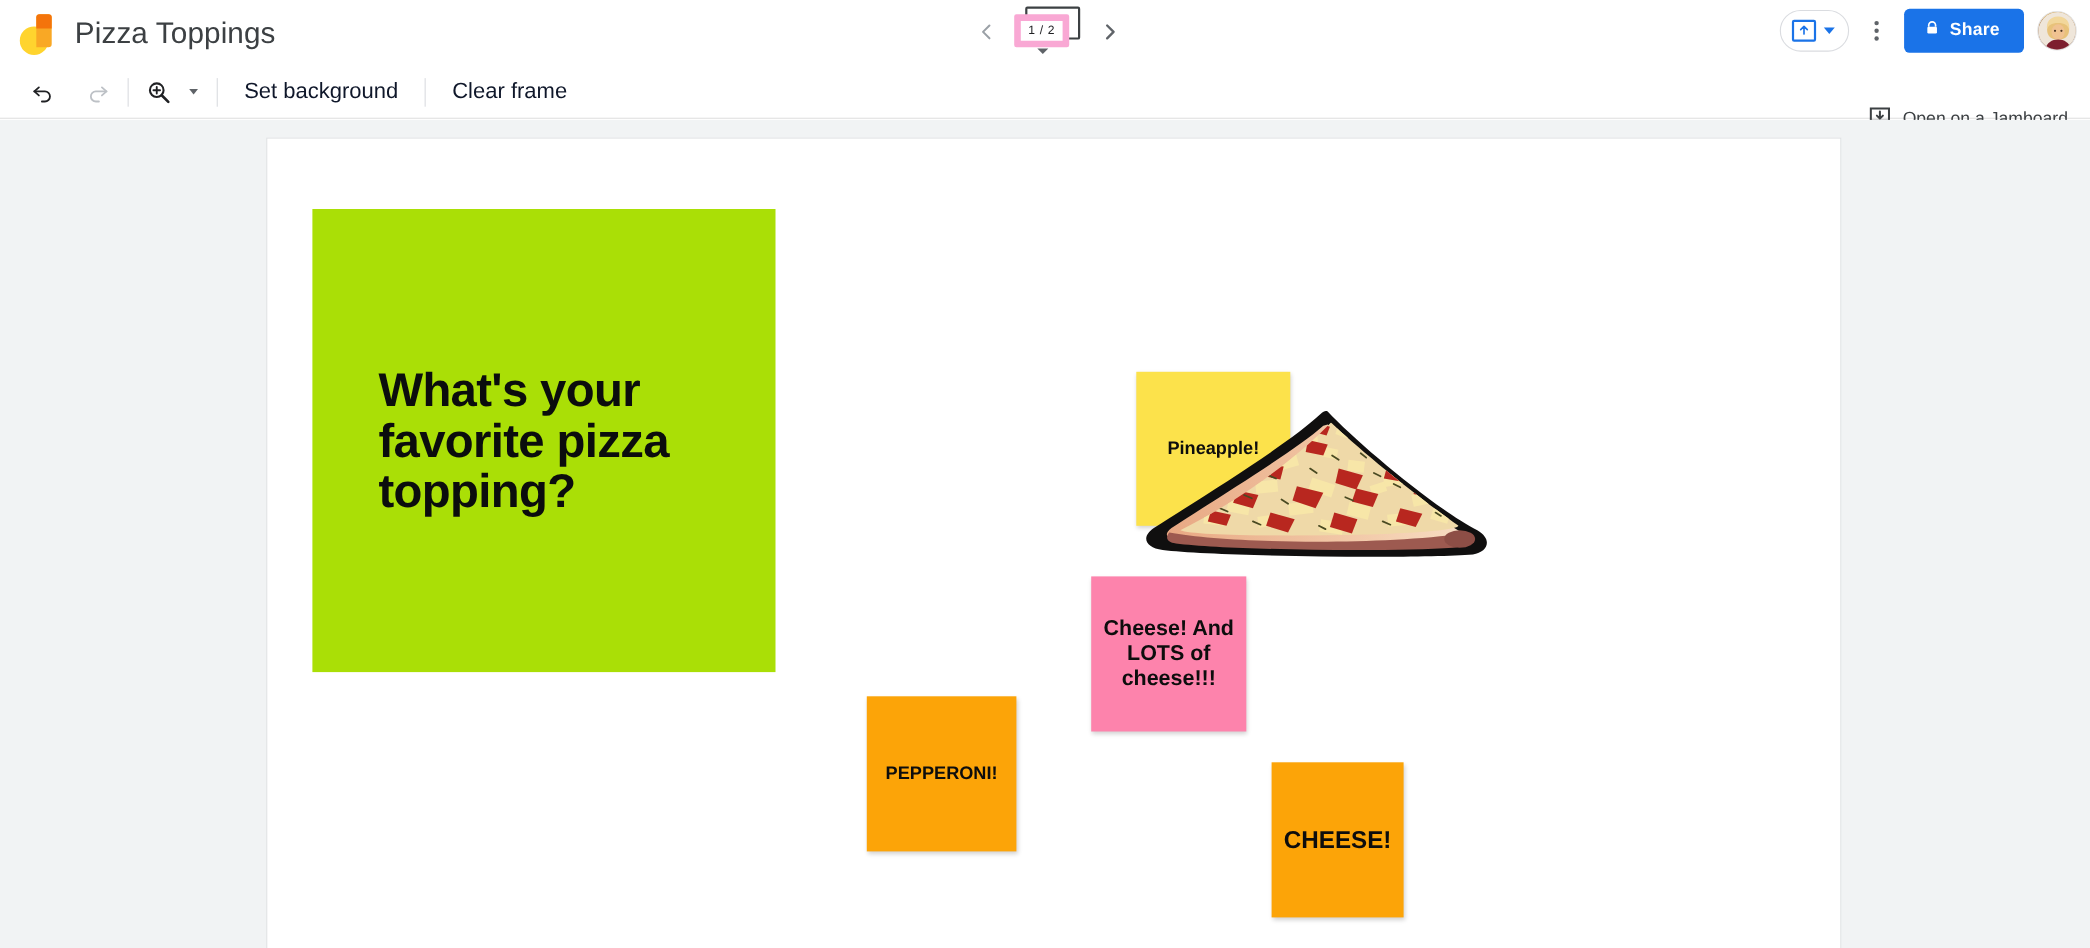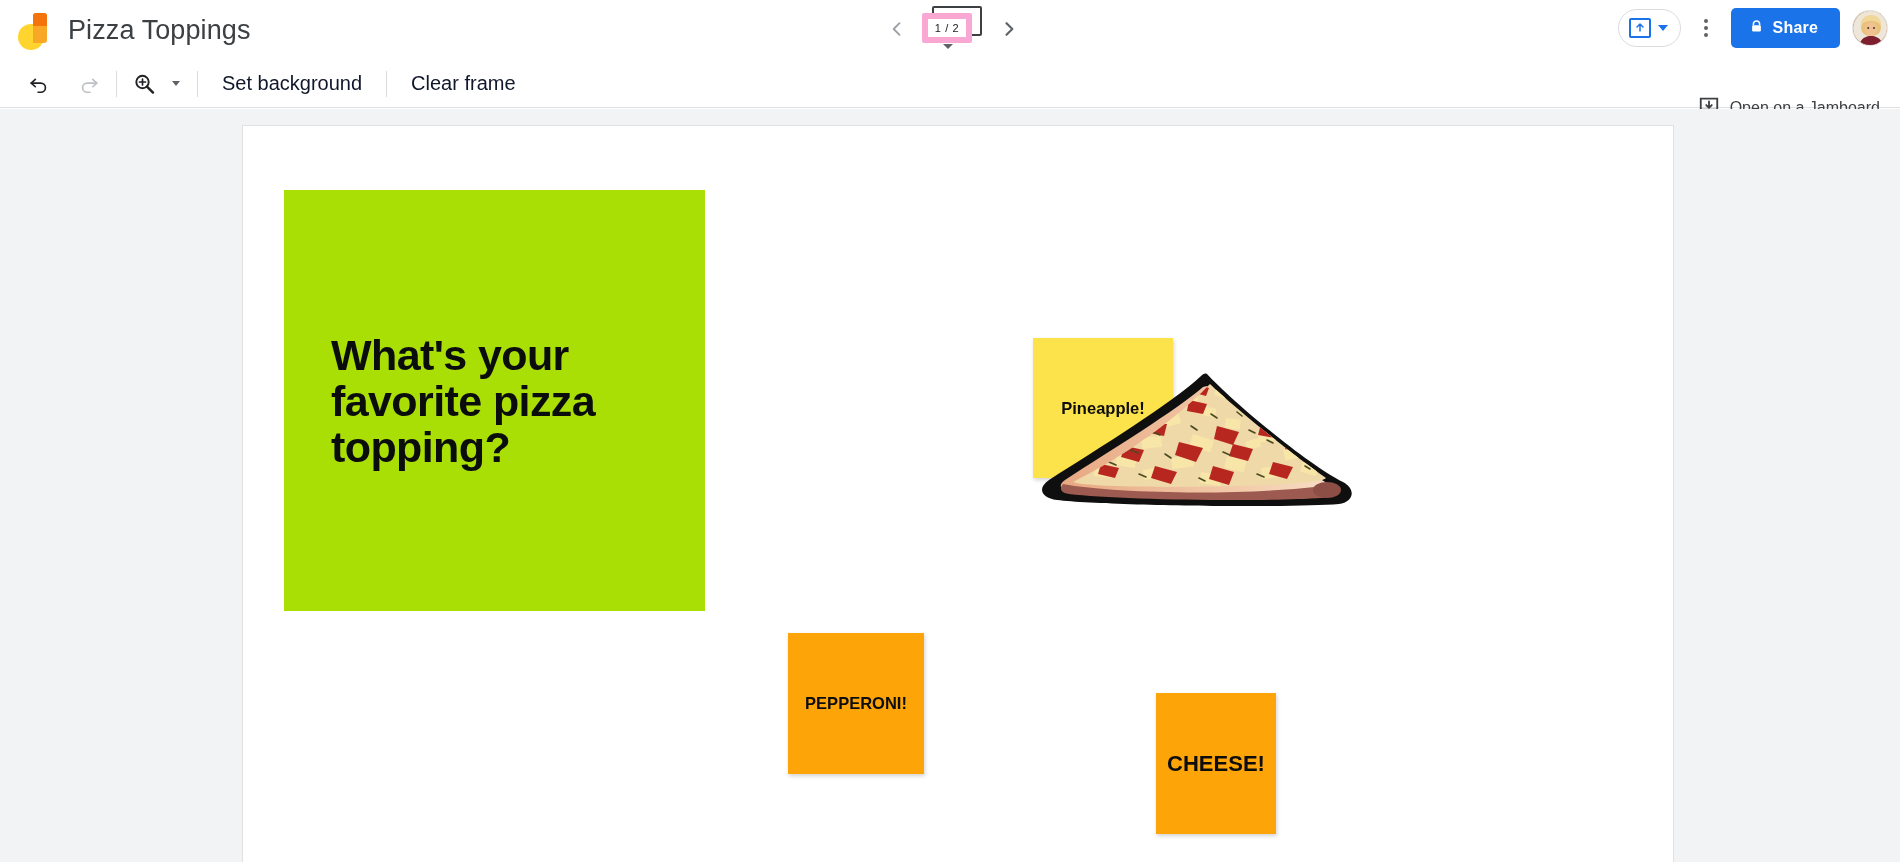--- a/index.html
+++ b/index.html
@@ -129,21 +129,21 @@
     background: #ffffff; border: 1px solid #dfe1e3;
   }
 
   .note { position: absolute; color: #0d0d0d; display: flex; align-items: center; justify-content: center;
           text-align: center; font-weight: bold; box-shadow: 1px 2px 4px rgba(0,0,0,.18); }
 
   .green-card {
     left: 41px; top: 64px; width: 421px; height: 421px;
     background: #AADF06; font-size: 43px; line-height: 1.07; font-weight: bold;
     justify-content: flex-start; align-items: center; text-align: left;
-    padding: 0 40px 0 47px; letter-spacing: -0.6px; color: #0b0d0d; box-shadow: none;
+    padding: 0 40px 0 60px; letter-spacing: -0.6px; color: #0b0d0d; box-shadow: none;
   }
   .note-pineapple { left: 790px; top: 212px; width: 140px; height: 140px; background: #FCE24B; font-size: 16.5px; }
   .note-cheese-pink { left: 749px; top: 398px; width: 141px; height: 141px; background: #FD83AC; font-size: 19.5px; line-height: 1.17; }
   .note-pepperoni { left: 545px; top: 507px; width: 136px; height: 141px; background: #FCA408; font-size: 16.5px; }
   .note-cheese-orange { left: 913px; top: 567px; width: 120px; height: 141px; background: #FCA408; font-size: 22px; }
 
   .pizza { position: absolute; left: 778px; top: 240px; width: 346px; height: 160px; }
 </style>
 </head>
 <body>
@@ -335,20 +335,21 @@
 
   </div>
 
   <div class="canvas-area">
     <div class="frame">
 
       <div class="note green-card">What's your favorite pizza topping?</div>
 
       <div class="note note-pineapple">Pineapple!</div>
 
+      <div class="note note-cheese-pink">Cheese! And LOTS of cheese!!!</div>
 
       <div class="note note-pepperoni">PEPPERONI!</div>
 
       <div class="note note-cheese-orange">CHEESE!</div>
 
       <div class="pizza">
         <svg width="346" height="160" viewBox="0 0 346 160">
           <defs>
             <linearGradient id="crustg" x1="0" y1="0" x2="1" y2="0">
               <stop offset="0%" stop-color="#e8a883"></stop>

